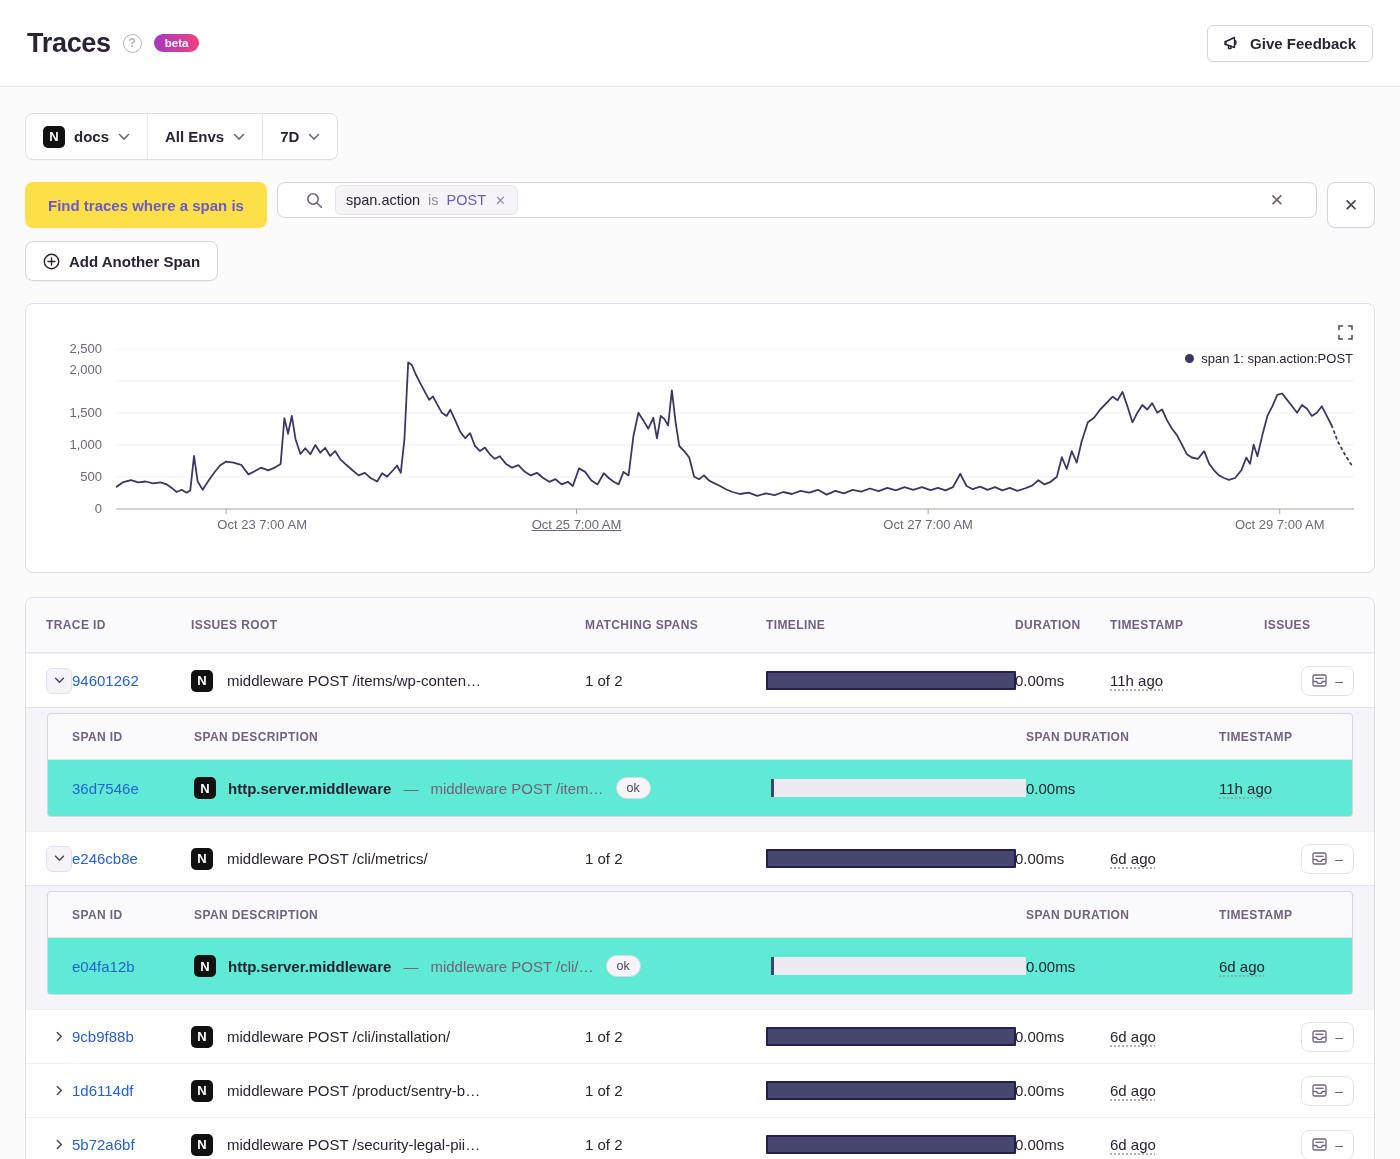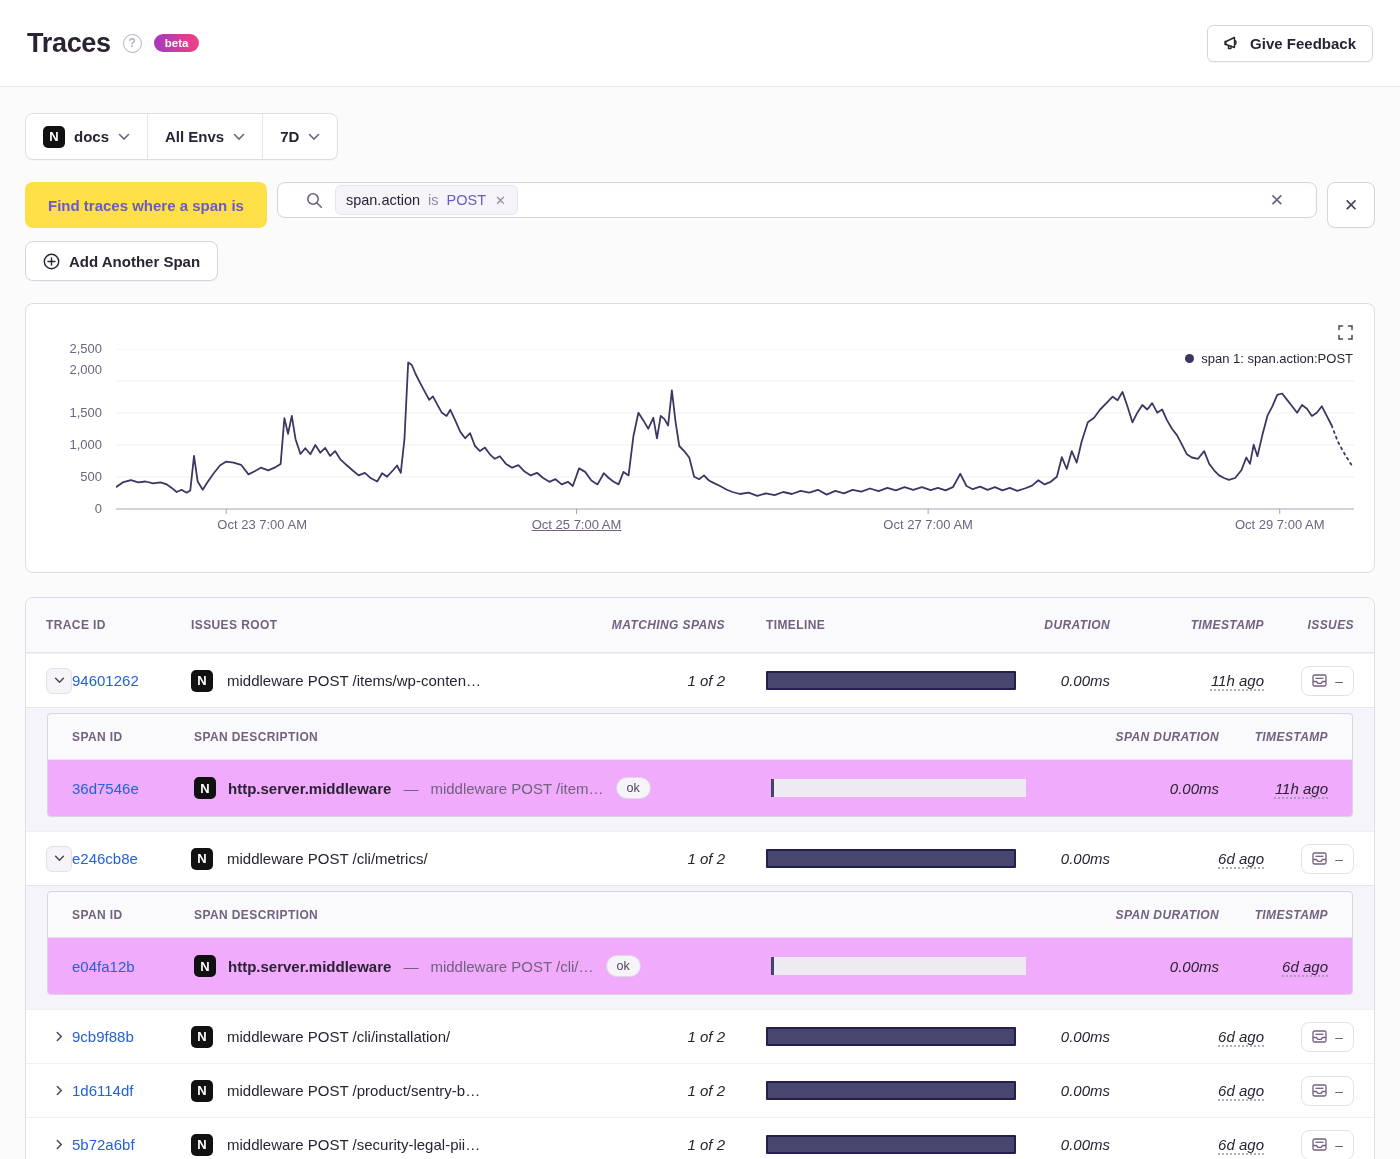--- a/index.html
+++ b/index.html
@@ -104,21 +104,21 @@
     margin-top:24px; background:#fff; border:1px solid #e0dce5; border-radius:8px 8px 0 0;
     overflow:hidden;
   }
   .thead, .trow {
     display:grid;
     grid-template-columns:145px 394px 140px 290px 95px 154px 1fr;
     align-items:center; padding:0 20px;
   }
   .thead { height:55px; background:#faf9fb; border-bottom:1px solid #e7e3ea; }
   .th { font-size:12px; font-weight:700; letter-spacing:.4px; color:#71627f; }
-  .th.right, .cell.right { text-align:right;font-style:italic; }
+  .th.right, .cell.right { text-align:left; }
   .trow { height:54px; background:#fff; border-top:1px solid #eef0f2; font-size:15px; }
   .trow:first-of-type { border-top:none; }
   .cell { min-width:0; }
   .cid { display:flex; align-items:center; }
   .exp-btn {
     width:26px; height:26px; border-radius:6px; border:1px solid #e4e0e9; background:#f6f4f8;
     display:flex; align-items:center; justify-content:center; cursor:pointer; flex:none;
   }
   .col-btn { width:26px; height:26px; border:none; background:none; display:flex; align-items:center; justify-content:center; cursor:pointer; flex:none; }
   .trace-link { color:#2562d4; text-decoration:none; cursor:pointer; }
@@ -127,21 +127,21 @@
   .timeline-cell { padding-left:41px; }
   .tl-bar { width:250px; height:19px; background:#47466f; border:2px solid #241f50; border-radius:1px; }
   .ts { text-decoration:underline dotted #9a92a8; text-underline-offset:4px; }
   .issues-cell { display:flex; justify-content:flex-end; }
   .issues-btn {
     display:flex; align-items:center; gap:8px; border:1px solid #e4e0e9; background:#fff;
     border-radius:8px; padding:6px 10px; cursor:pointer; color:#71627f; font-size:14px;
   }
   
   .subzone { background:#f5f4f8; padding:5px 21px 14px 21px; border-top:1px solid #e7e3ea; }
-  .subcard { background:#f0abfc; border:1px solid #d9d5e0; border-radius:4px; overflow:hidden; }
+  .subcard { background:#5eead4; border:1px solid #d9d5e0; border-radius:4px; overflow:hidden; }
   .shead, .srow {
     display:grid; grid-template-columns:122px 577px 255px 193px 1fr;
     align-items:center; padding:0 24px;
   }
   .shead { height:46px; background:#faf9fb; border-bottom:1px solid #e7e3ea; }
   .srow { height:56px; font-size:15px; }
   .sdesc { display:flex; align-items:center; gap:12px; overflow:hidden; }
   .op-name { font-weight:700; white-space:nowrap; }
   .desc-sep { color:#71627f; }
   .desc-text { color:#71627f; white-space:nowrap; overflow:hidden; }

